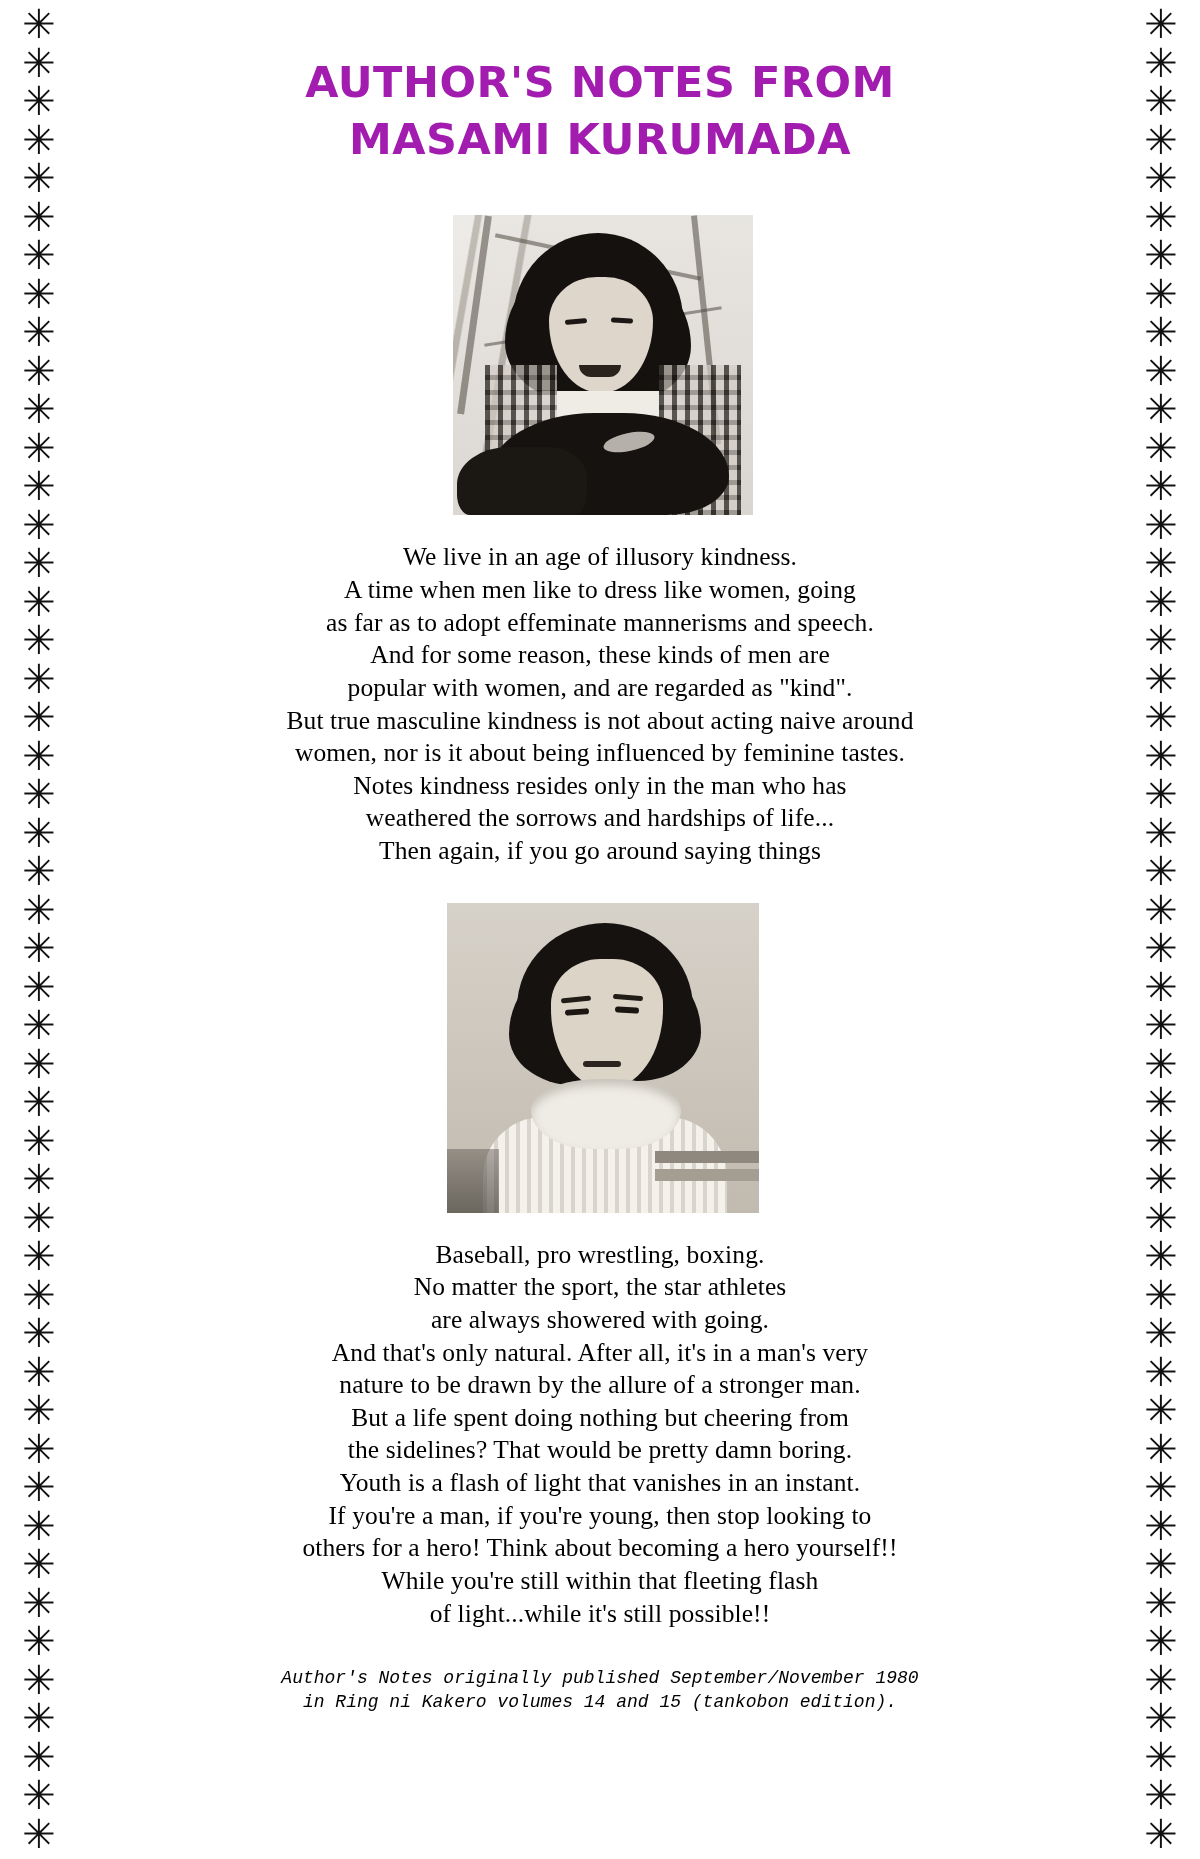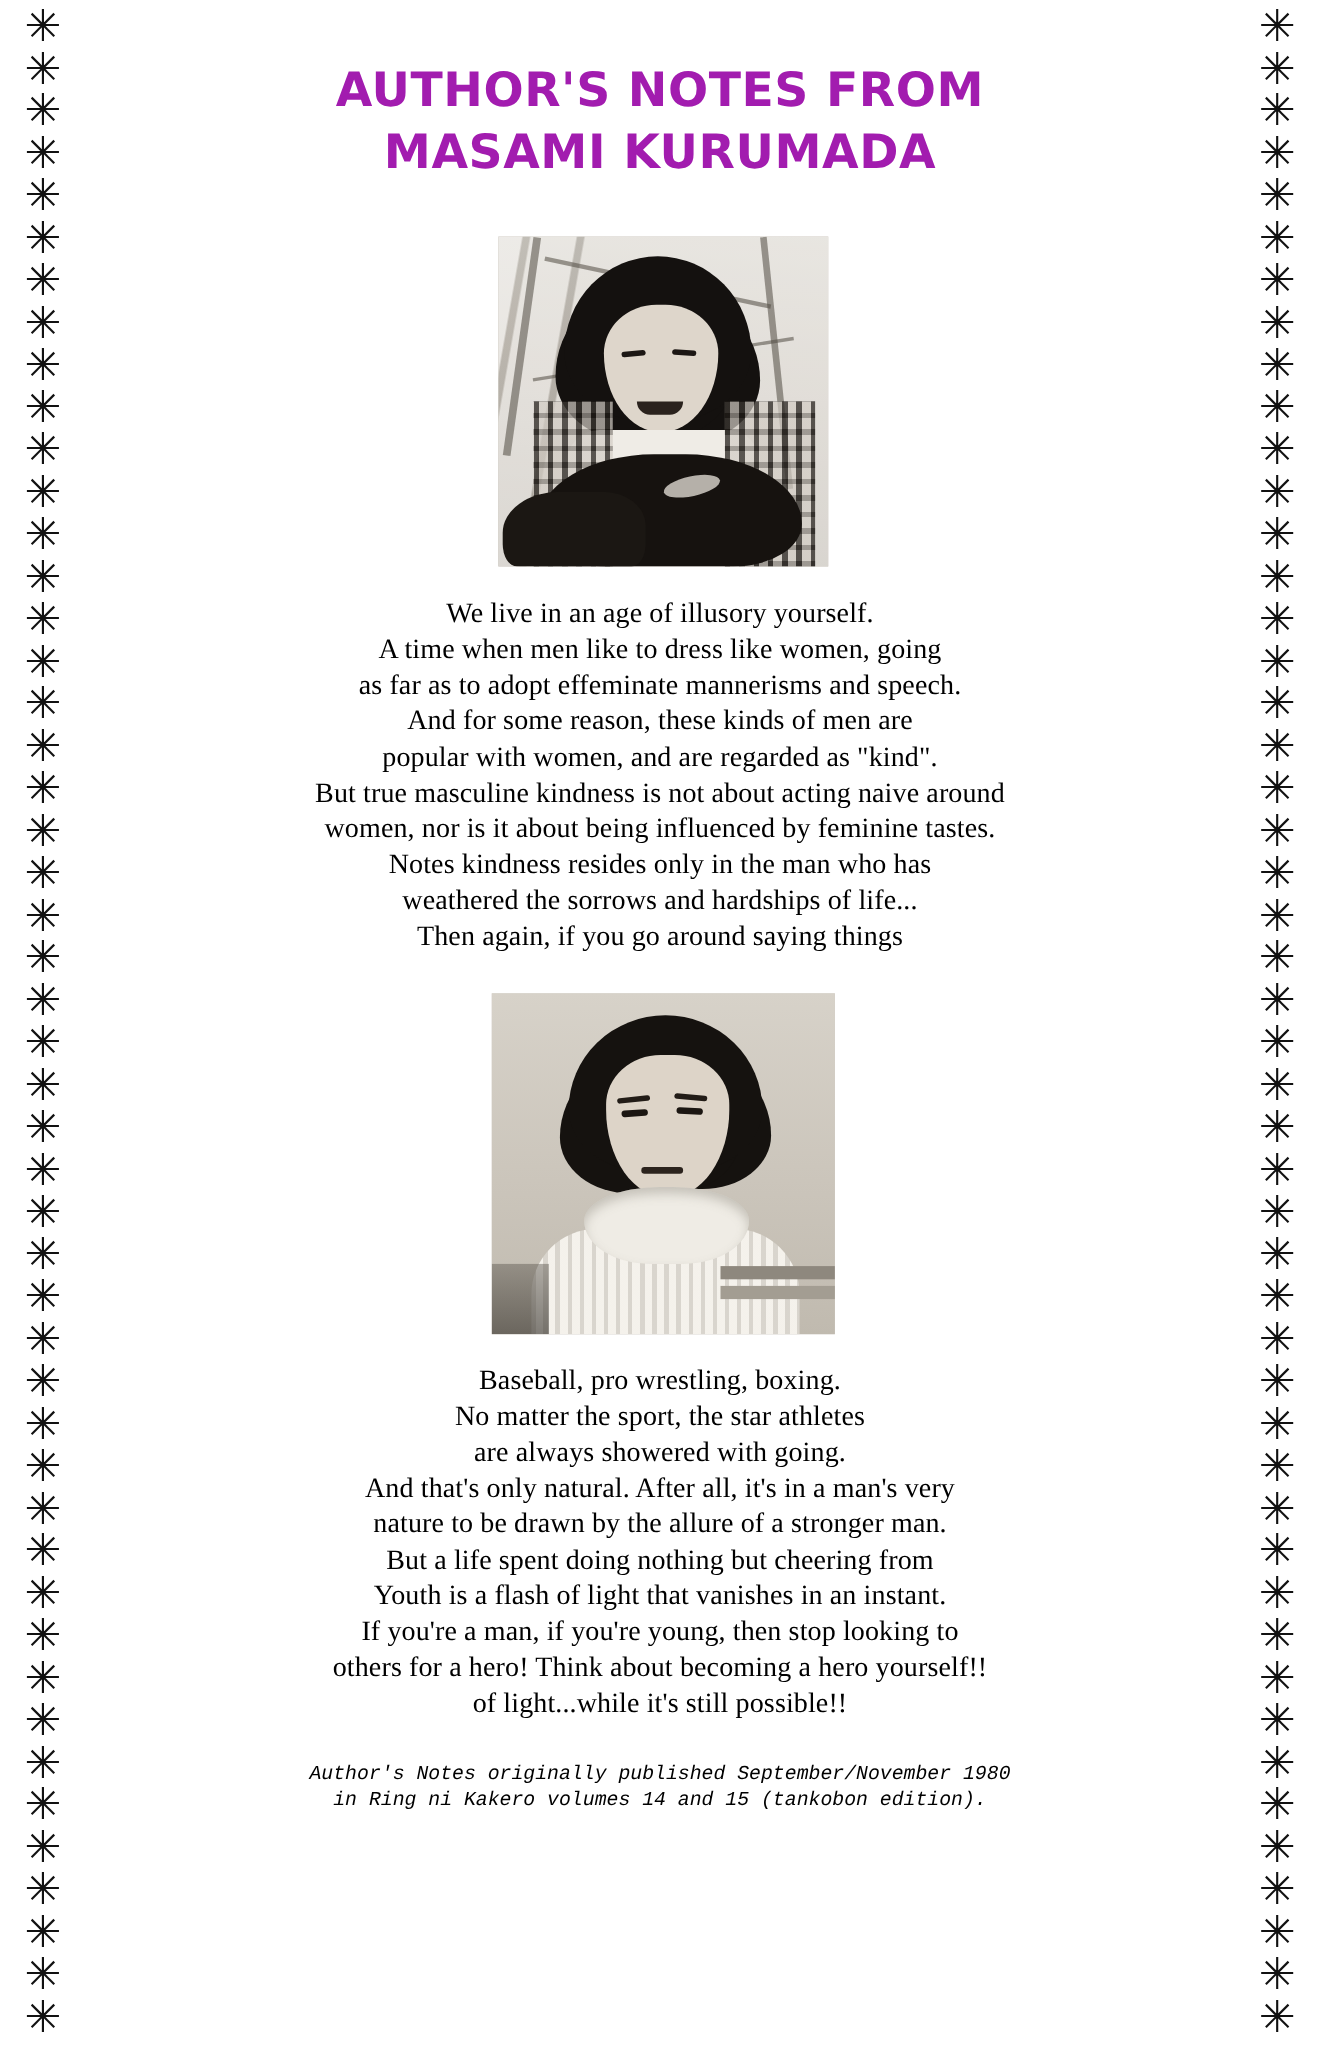--- a/index.html
+++ b/index.html
@@ -325,21 +325,21 @@
       <div class="p1-mouth"></div>
       <div class="p1-shirt"></div>
       <div class="p1-plaid"></div>
       <div class="p1-plaid r"></div>
       <div class="p1-trophy"></div>
       <div class="p1-trophy2"></div>
       <div class="p1-glare"></div>
     </div>
 
     <div class="para para-1">
-      <span class="line">We live in an age of illusory yourself.</span>
+      <span class="line">We live in an age of illusory kindness.</span>
       <span class="line">A time when men like to dress like women, going</span>
       <span class="line">as far as to adopt effeminate mannerisms and speech.</span>
       <span class="line">And for some reason, these kinds of men are</span>
       <span class="line">popular with women, and are regarded as "kind".</span>
       <span class="line">But true masculine kindness is not about acting naive around</span>
       <span class="line">women, nor is it about being influenced by feminine tastes.</span>
       <span class="line">Notes kindness resides only in the man who has</span>
       <span class="line">weathered the sorrows and hardships of life...</span>
       <span class="line">Then again, if you go around saying things</span>
     </div>
@@ -359,23 +359,25 @@
       <div class="p2-darkpatch"></div>
     </div>
 
     <div class="para para-2">
       <span class="line">Baseball, pro wrestling, boxing.</span>
       <span class="line">No matter the sport, the star athletes</span>
       <span class="line">are always showered with going.</span>
       <span class="line">And that's only natural. After all, it's in a man's very</span>
       <span class="line">nature to be drawn by the allure of a stronger man.</span>
       <span class="line">But a life spent doing nothing but cheering from</span>
+      <span class="line">the sidelines? That would be pretty damn boring.</span>
       <span class="line">Youth is a flash of light that vanishes in an instant.</span>
       <span class="line">If you're a man, if you're young, then stop looking to</span>
       <span class="line">others for a hero! Think about becoming a hero yourself!!</span>
+      <span class="line">While you're still within that fleeting flash</span>
       <span class="line">of light...while it's still possible!!</span>
     </div>
 
     <div class="credit">
       <span class="line">Author's Notes originally published September/November 1980</span>
       <span class="line">in Ring ni Kakero volumes 14 and 15 (tankobon edition).</span>
     </div>
 
   </div>
 

